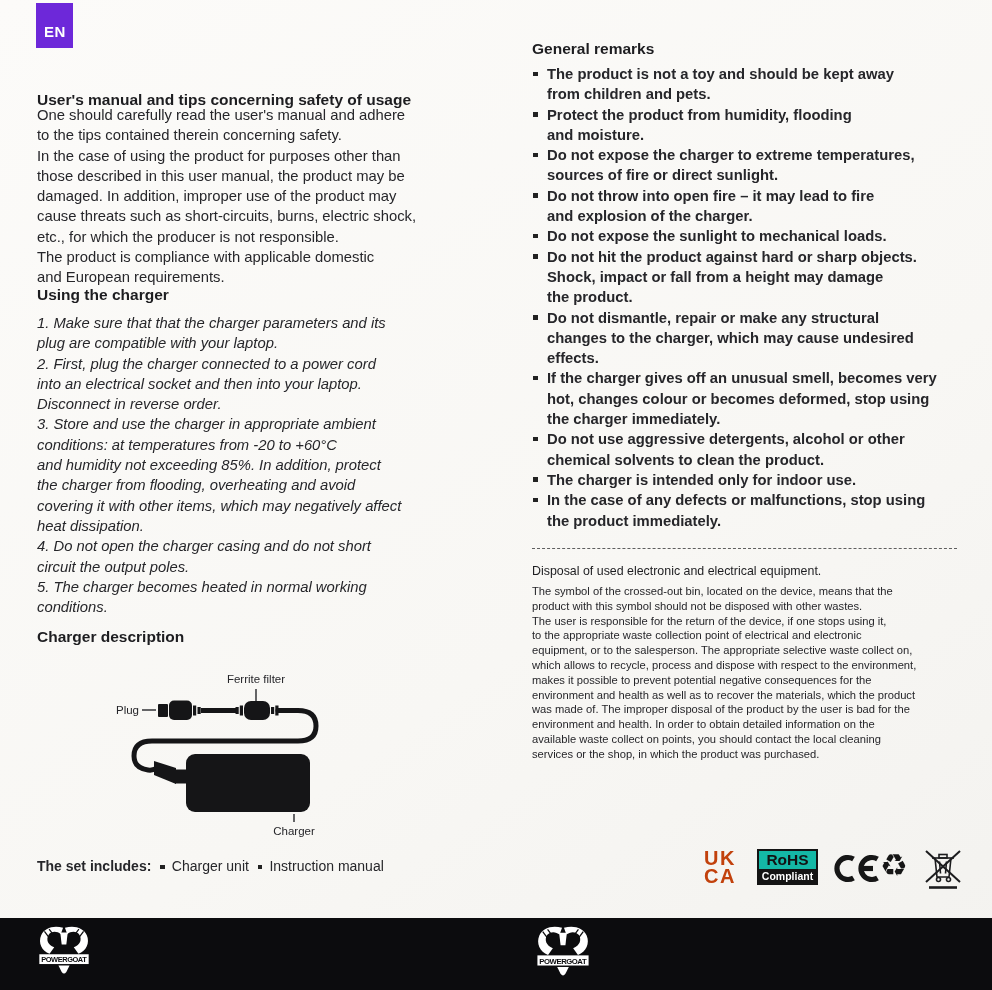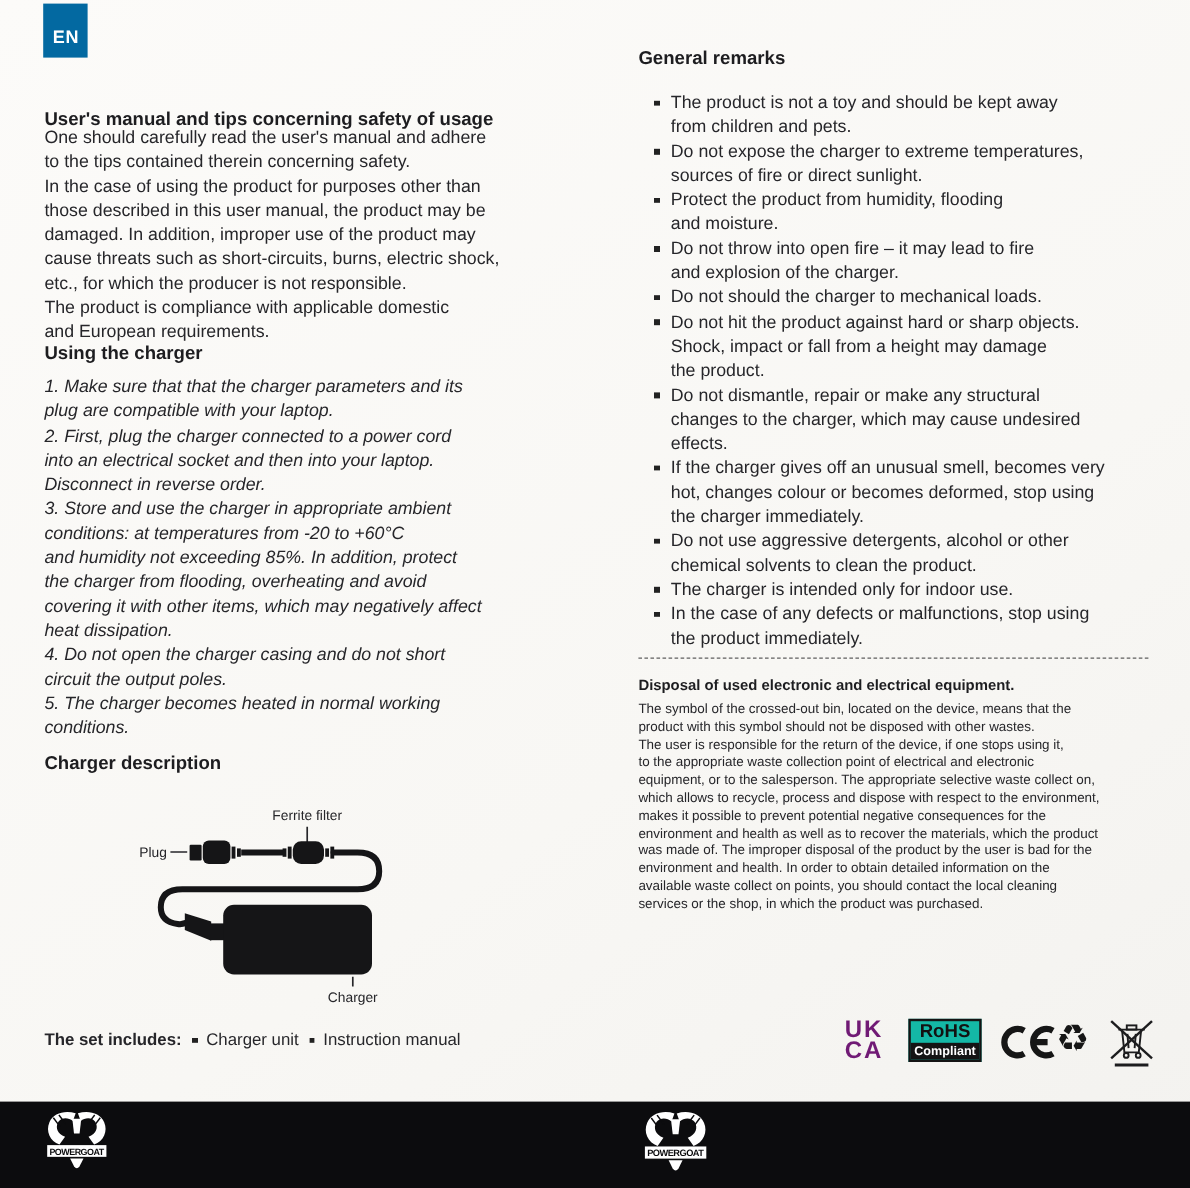--- a/index.html
+++ b/index.html
@@ -8,56 +8,56 @@
     width: 992px; height: 990px; position: relative; overflow: hidden;
     background: linear-gradient(145deg, #fcfbf9 0%, #f8f7f4 60%, #f3f2ef 100%);
     font-family: "Liberation Sans", sans-serif;
     color: #26262a;
   }
   .abs { position: absolute; }
 
   
   .en-badge {
     left: 36px; top: 3px; width: 37px; height: 45px;
-    background: #0369a1; color: #fff;
+    background: #6d28d9; color: #fff;
     display: flex; align-items: center;
     padding: 12px 0 0 8px;
     font-weight: bold; font-size: 15px; letter-spacing: .5px;
   }
 
   .heading { font-weight: bold; font-size: 15.5px; color: #1d1d20; }
   .body-text { font-size: 14.8px; line-height: 20.3px; white-space: pre-line; }
 
   
-  ul.remarks { list-style: none; margin: 12px; padding: 0; }
+  ul.remarks { list-style: none; margin: 0; padding: 0; font-weight: bold; }
   ul.remarks li {
     position: relative; padding-left: 15px;
     font-size: 14.8px; line-height: 20.3px; white-space: pre-line;
   }
   ul.remarks li::before {
     content: ""; position: absolute; left: 1px; top: 7.5px;
     width: 4.5px; height: 4.5px; background: #222;
   }
 
   .dashed-sep { border-top: 1.7px dashed #5f5f5f; height: 0; }
 
-  .disposal-heading { font-weight: bold; font-size: 12.4px; color: #1d1d20; }
+  .disposal-heading { font-weight: normal; font-size: 12.4px; color: #1d1d20; }
   .disposal-body { font-size: 11.2px; line-height: 14.8px; white-space: pre-line; }
 
   
   .set-line { font-size: 14px; }
   .set-line .lbl { font-weight: bold; }
   .sq-bullet {
     display: inline-block; width: 4.5px; height: 4.5px; background: #222;
     margin: 0 7px 2px 9px;
   }
 
   
   .ukca { left: 704px; top: 849px; font-weight: bold; font-size: 20px;
-          line-height: 18px; letter-spacing: 1.5px; color: #701a75; }
+          line-height: 18px; letter-spacing: 1.5px; color: #c2410c; }
   .rohs-box { left: 757px; top: 849px; width: 61px; border: 2.5px solid #141414;
               background: #14b8a6; text-align: center; }
   .rohs-top { font-weight: bold; font-size: 15.5px; line-height: 18px; color: #121212; }
   .rohs-bottom { background: #141414; color: #fff; font-size: 10.5px;
                  line-height: 14px; font-weight: bold; }
   .recycle-glyph { left: 880px; top: 849px; font-size: 31px; color: #161616; line-height: 34px; }
 
   
   .footer-bar { left: 0; top: 918px; width: 992px; height: 72px; background: #0c0c0e; }
 </style>
@@ -136,27 +136,27 @@
 
 <div class="abs set-line" style="left:37px; top:858px;">
   <span class="lbl">The set includes:</span><span class="sq-bullet"></span><span>Charger unit</span><span class="sq-bullet"></span><span>Instruction manual</span>
 </div>
 
 <div class="abs heading" style="left:532px; top:40px;">General remarks</div>
 
 <ul class="remarks abs" style="left:532px; top:64px; width:445px;">
   <li>The product is not a toy and should be kept away
 from children and pets.</li>
+  <li>Protect the product from humidity, flooding
+and moisture.</li>
   <li>Do not expose the charger to extreme temperatures,
 sources of fire or direct sunlight.</li>
-  <li>Protect the product from humidity, flooding
-and moisture.</li>
   <li>Do not throw into open fire – it may lead to fire
 and explosion of the charger.</li>
-  <li>Do not should the charger to mechanical loads.</li>
+  <li>Do not expose the sunlight to mechanical loads.</li>
   <li>Do not hit the product against hard or sharp objects.
 Shock, impact or fall from a height may damage
 the product.</li>
   <li>Do not dismantle, repair or make any structural
 changes to the charger, which may cause undesired
 effects.</li>
   <li>If the charger gives off an unusual smell, becomes very
 hot, changes colour or becomes deformed, stop using
 the charger immediately.</li>
   <li>Do not use aggressive detergents, alcohol or other

